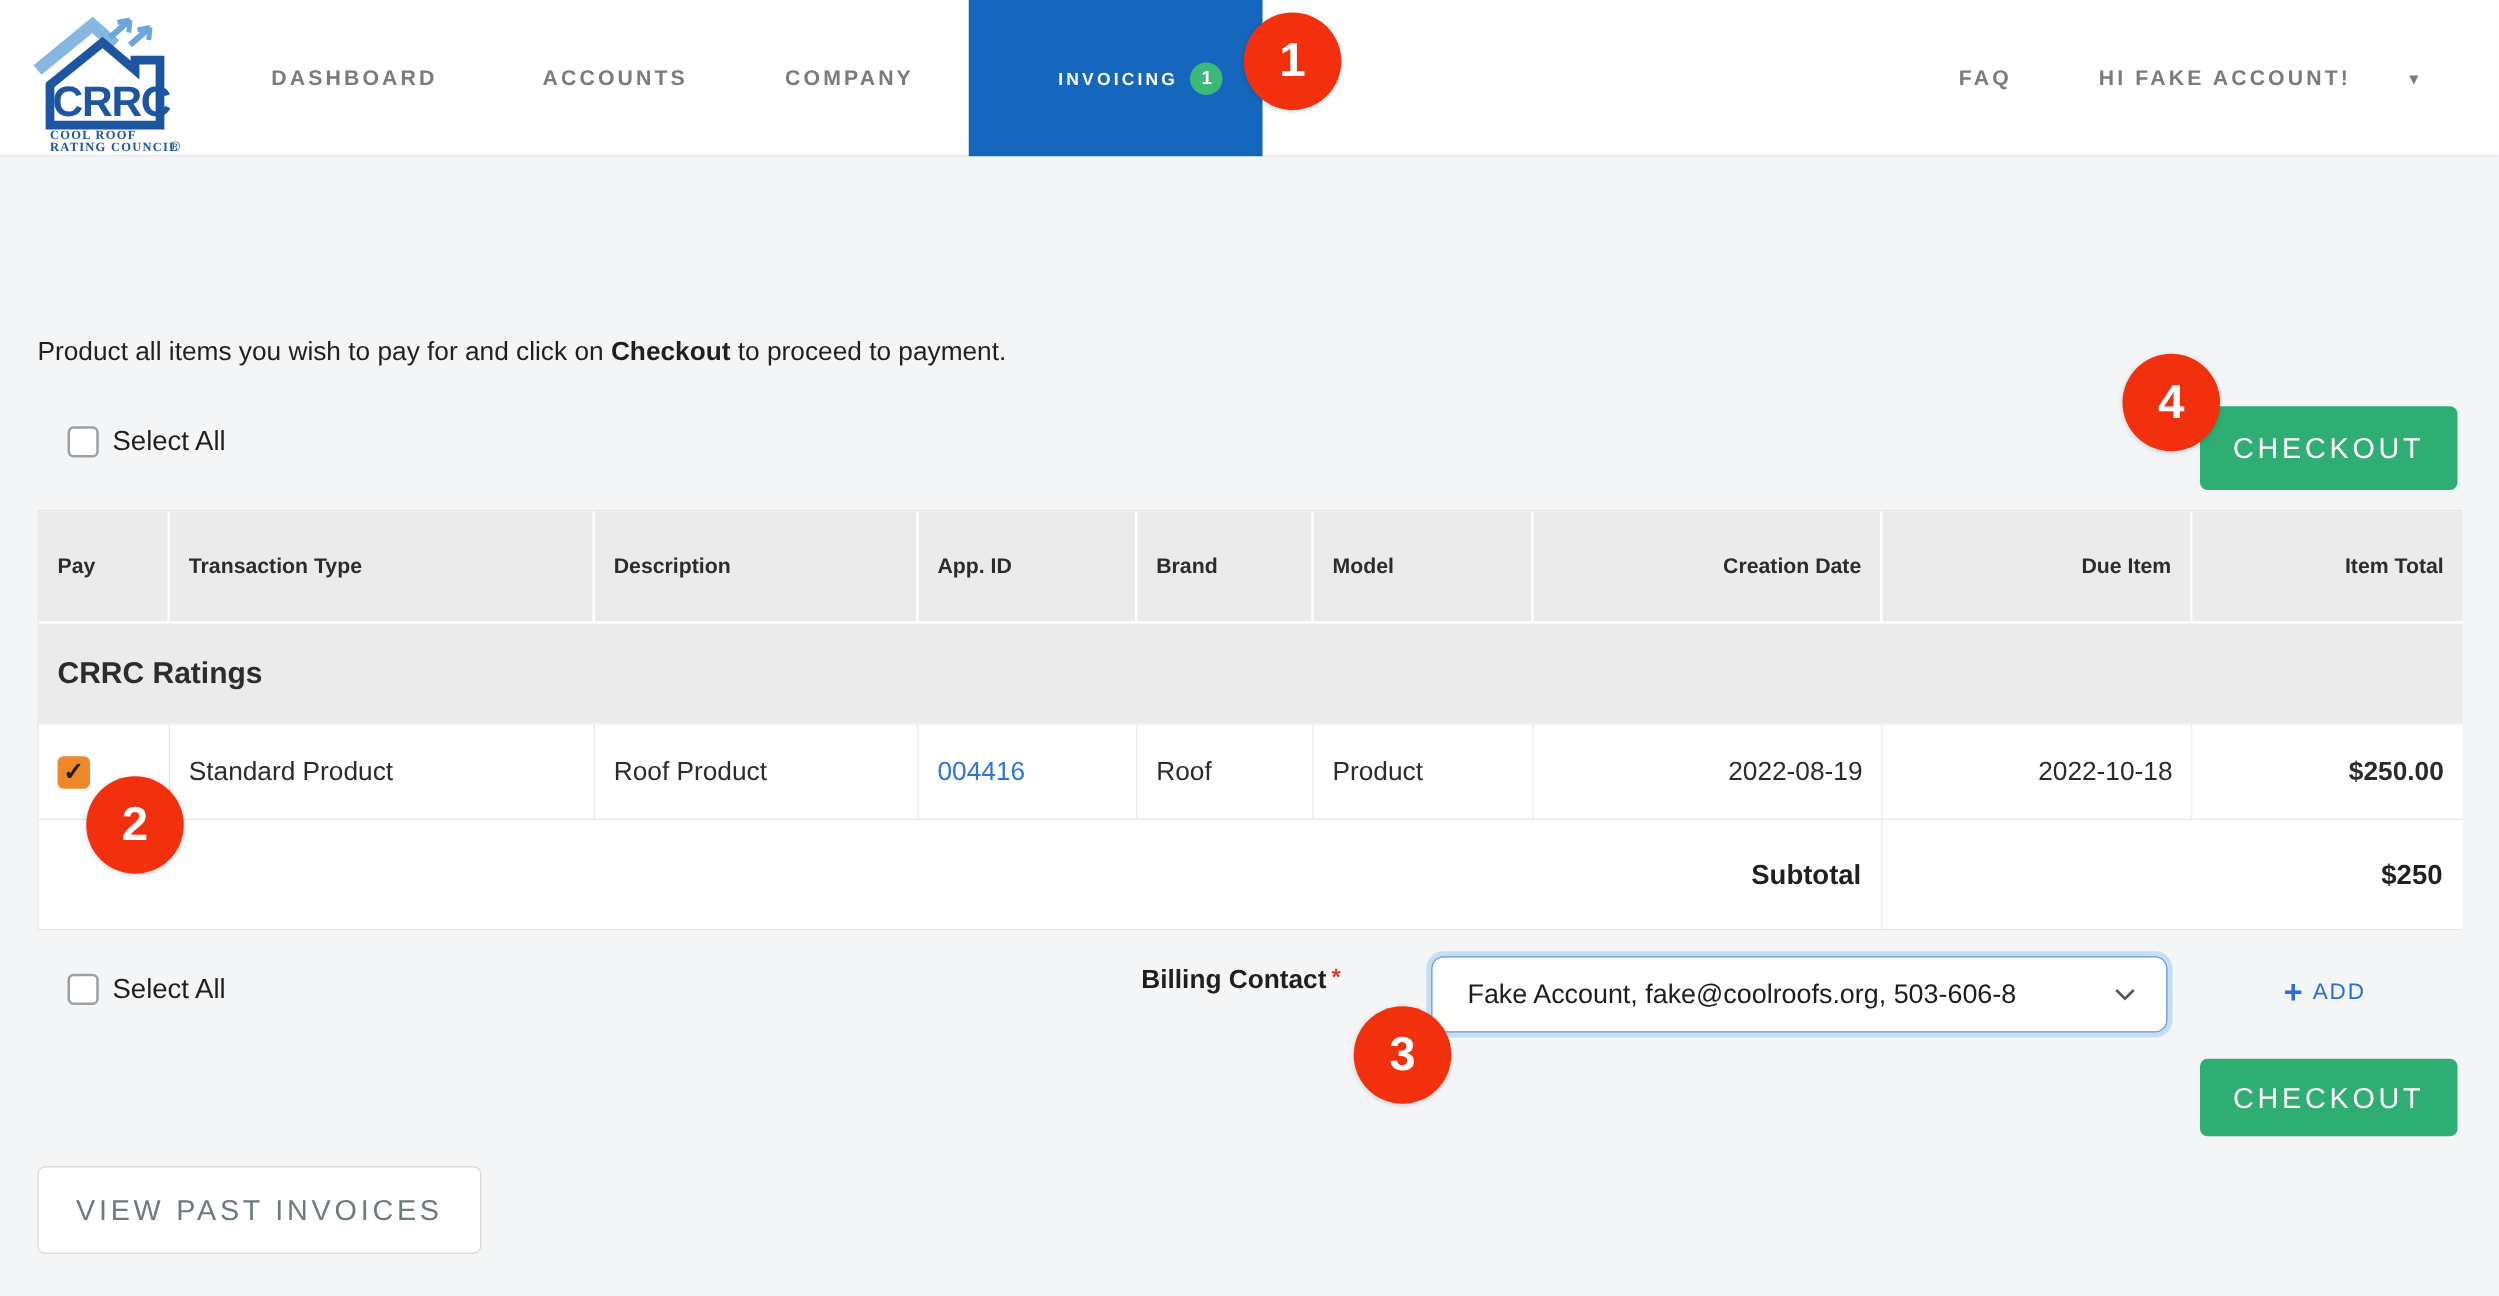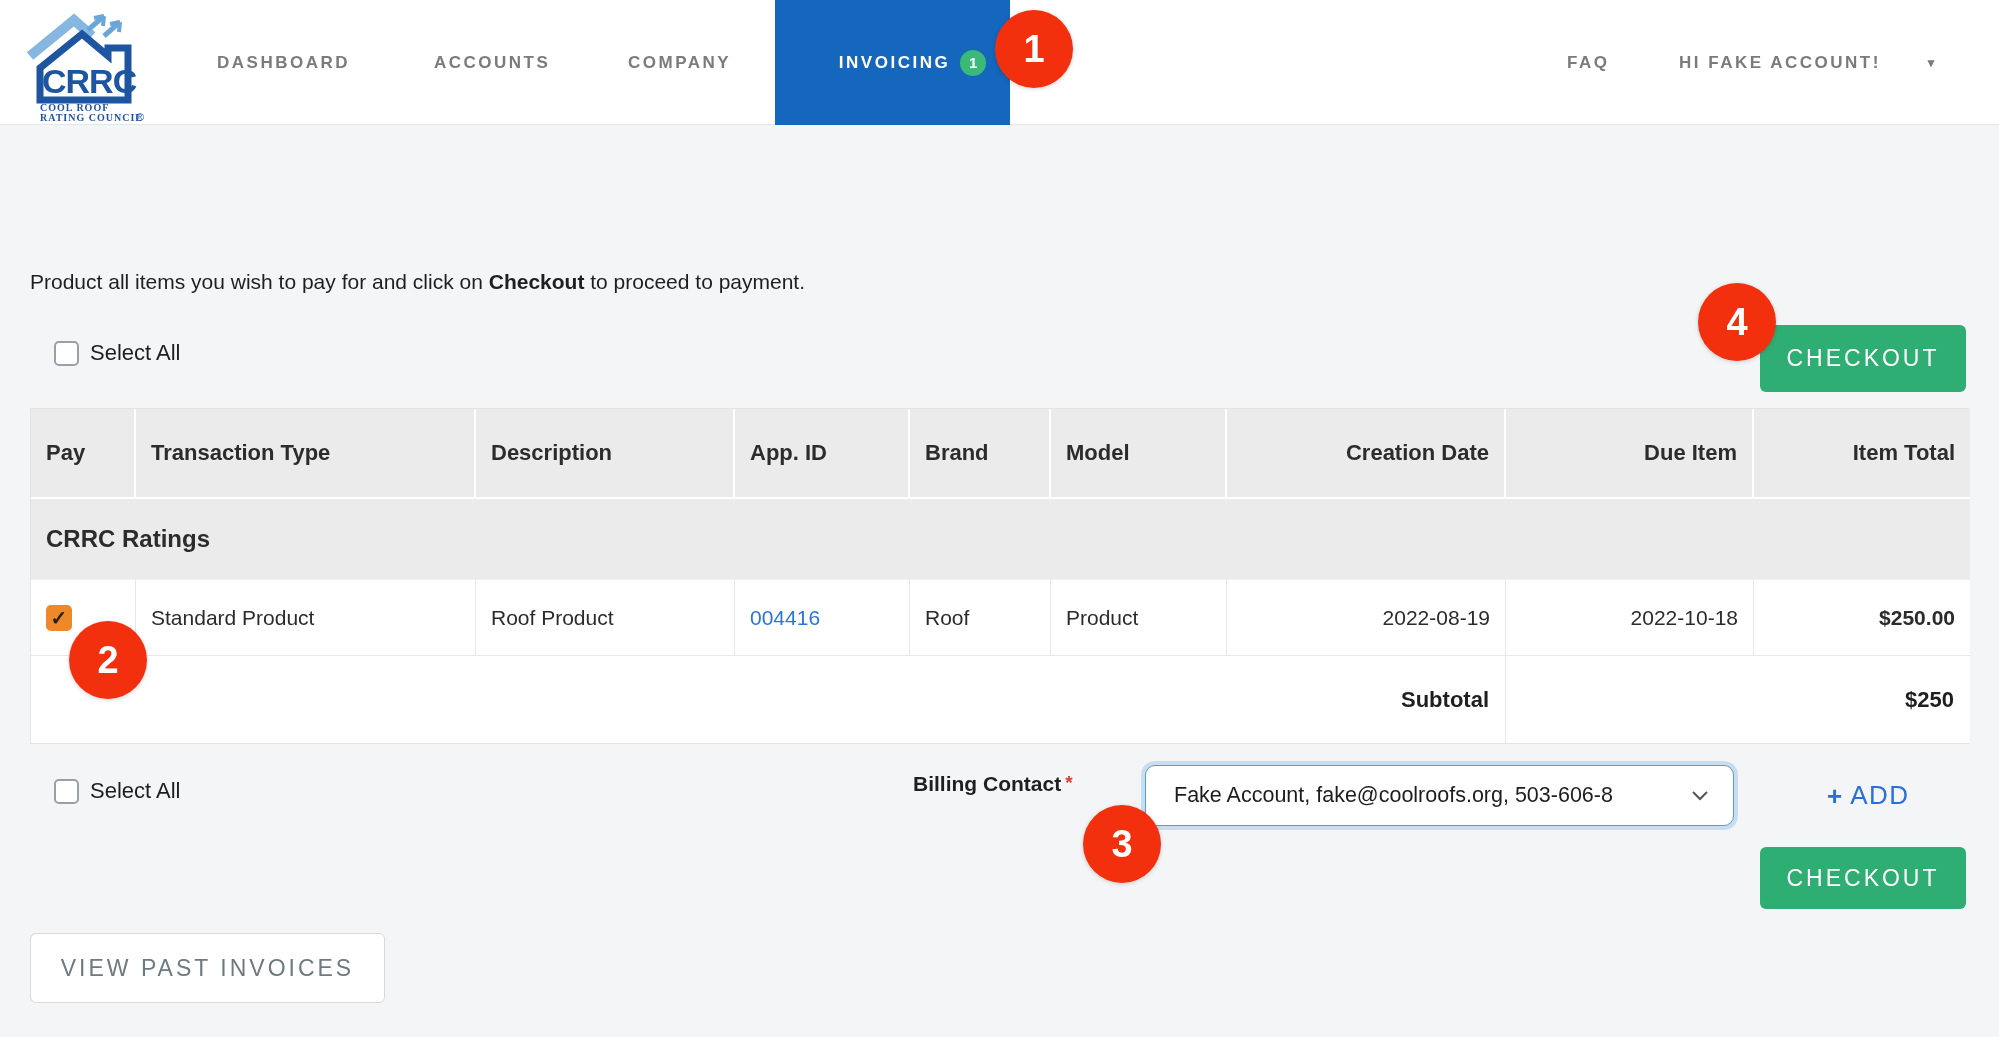--- a/index.html
+++ b/index.html
@@ -13,21 +13,21 @@
   .nav-link { position:absolute; top:0; height:125px; display:flex; align-items:center;
               font-size:17px; font-weight:600; letter-spacing:2.5px; color:#7b7b7b; cursor:pointer; }
   .nav-dashboard { left:217px; }
   .nav-accounts  { left:434px; }
   .nav-company   { left:628px; }
   .nav-faq       { left:1567px; }
   .nav-account   { left:1679px;gap:37px; }
   .nav-account .caret { margin-left:10px; font-size:13px; color:#7b7b7b; }
   .nav-tab-active { position:absolute; left:775px; top:0; width:235px; height:125px; background:#1467bd;
                     display:flex; align-items:center; justify-content:center; gap:10px; cursor:pointer; }
-  .nav-tab-active .tab-label { color:#ffffff; font-size:17px; font-weight:600; letter-spacing:2.5px;margin-left:40px; }
+  .nav-tab-active .tab-label { color:#ffffff; font-size:14px; font-weight:600; letter-spacing:2.5px;margin-left:40px; }
   .badge { width:26px; height:26px; border-radius:50%; background:#3cb878; color:#fff;
            display:flex; align-items:center; justify-content:center; font-size:15px; font-weight:700; }
 
   
   .page-title { position:absolute; left:30px; top:150px; font-size:60px; font-weight:600; color:#2d2d2d; }
   .instructions { position:absolute; left:30px; top:270px; font-size:21px; color:#1f1f1f; }
   .instructions b { font-weight:700; }
 
   
   .selectall-row1 { position:absolute; left:54px; top:340px; display:flex; align-items:center; gap:11px; }
@@ -38,21 +38,21 @@
                font-family:"Liberation Sans",sans-serif; font-size:23px; letter-spacing:3px; cursor:pointer; }
   .checkout-1 { left:1760px; top:325px; width:206px; height:67px; }
   .checkout-2 { left:1760px; top:847px; width:206px; height:62px; }
 
   
   .inv-table { position:absolute; left:30px; top:408px; width:1939px;
                display:grid; grid-template-columns:105px 340px 259px 175px 141px 176px 279px 248px 216px;
                grid-template-rows:90px 80px 77px 87px;
                border:1px solid #e3e3e3; background:#fff; }
   .th { background:#ebebeb; display:flex; align-items:center; padding:0 15px;
-        font-size:22px; font-weight:700; color:#2c2c2c; border-right:2px solid #fff; border-bottom:2px solid #fff; }
+        font-size:17px; font-weight:700; color:#2c2c2c; border-right:2px solid #fff; border-bottom:2px solid #fff; }
   .th:nth-child(9) { border-right:none; }
   .th.right { justify-content:flex-end; }
   .section-row { grid-column:1 / -1; background:#ebebeb; display:flex; align-items:center;
                  padding:0 15px; font-size:24px; font-weight:700; color:#2c2c2c; }
   .td { background:#fff; display:flex; align-items:center; padding:0 15px; font-size:21px; color:#2b2b2b;
         border-right:1px solid #e8e8e8; border-bottom:1px solid #e8e8e8; border-top:1px solid #f0f0f0; }
   .td:nth-child(19) { border-right:none; }
   .td.right { justify-content:flex-end; }
   .td.bold { font-weight:700; }
   .app-link { color:#2b77d5; text-decoration:none; cursor:pointer; }
@@ -67,21 +67,21 @@
   
   .billing-label { position:absolute; left:913px; top:772px; font-size:21px; font-weight:700; color:#1f1f1f; }
   .required { color:#e03e2d; font-size:19px; margin-left:4px; vertical-align:top; }
   .billing-select { position:absolute; left:1145px; top:765px; width:589px; height:61px; background:#fff;
                     border:1px solid #5b9bd0; border-radius:10px; box-shadow:0 0 0 4px rgba(110,170,230,.32);
                     display:flex; align-items:center; padding:0 24px 0 28px; cursor:pointer; }
   .billing-select .value { flex:1; font-size:21.5px; color:#1d1d1d; white-space:nowrap; overflow:hidden; }
   .add-link { position:absolute; left:1827px; top:780px; display:flex; align-items:center; gap:8px;
               color:#2a6fd8; cursor:pointer; }
   .add-link .plus { font-size:26px; font-weight:900; line-height:1; }
-  .add-link .add-text { font-size:26px; letter-spacing:1.5px; }
+  .add-link .add-text { font-size:18px; letter-spacing:1.5px; }
 
   
   .vpi-btn { position:absolute; left:30px; top:933px; width:355px; height:70px; background:#fff;
              border:1px solid #d8d8d8; border-radius:6px; color:#6d7a82; font-family:"Liberation Sans",sans-serif;
              font-size:23px; letter-spacing:3px; cursor:pointer; }
 
   
   .marker { position:absolute; width:78px; height:78px; border-radius:50%; background:#f2300e;
             display:flex; align-items:center; justify-content:center; color:#fff; font-size:38px;
             font-weight:700; z-index:50; box-shadow:0 1px 4px rgba(0,0,0,.18); }

